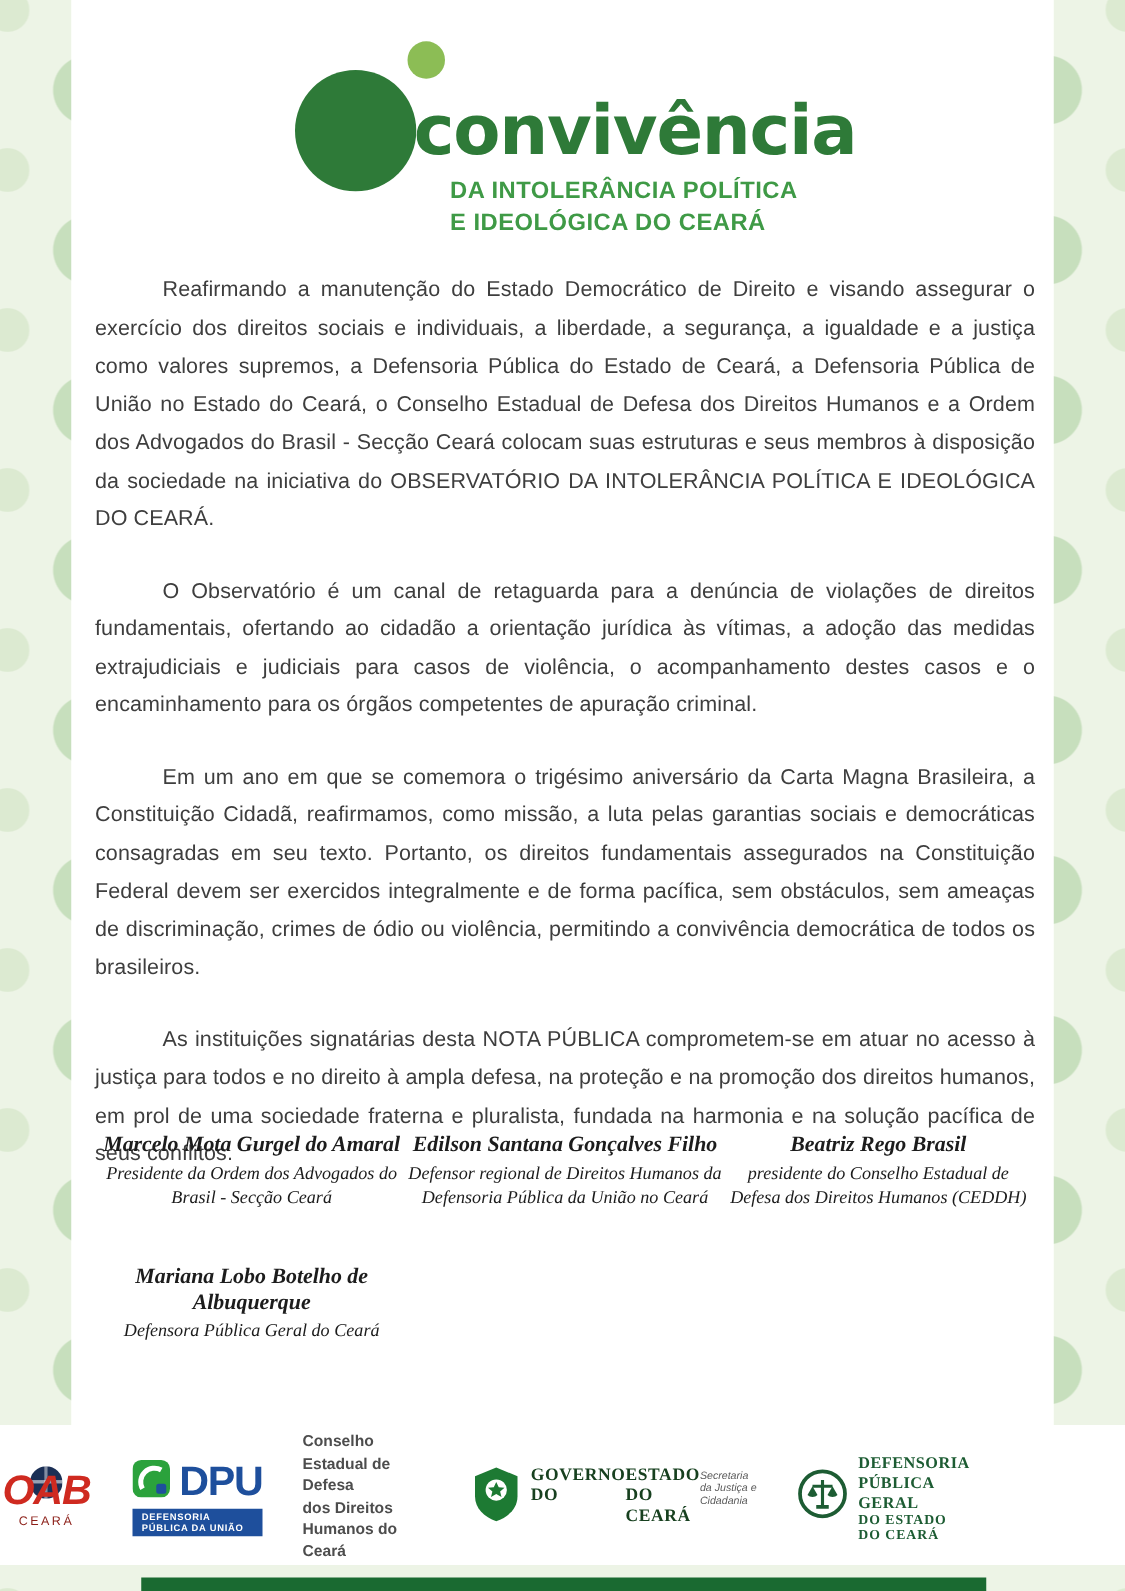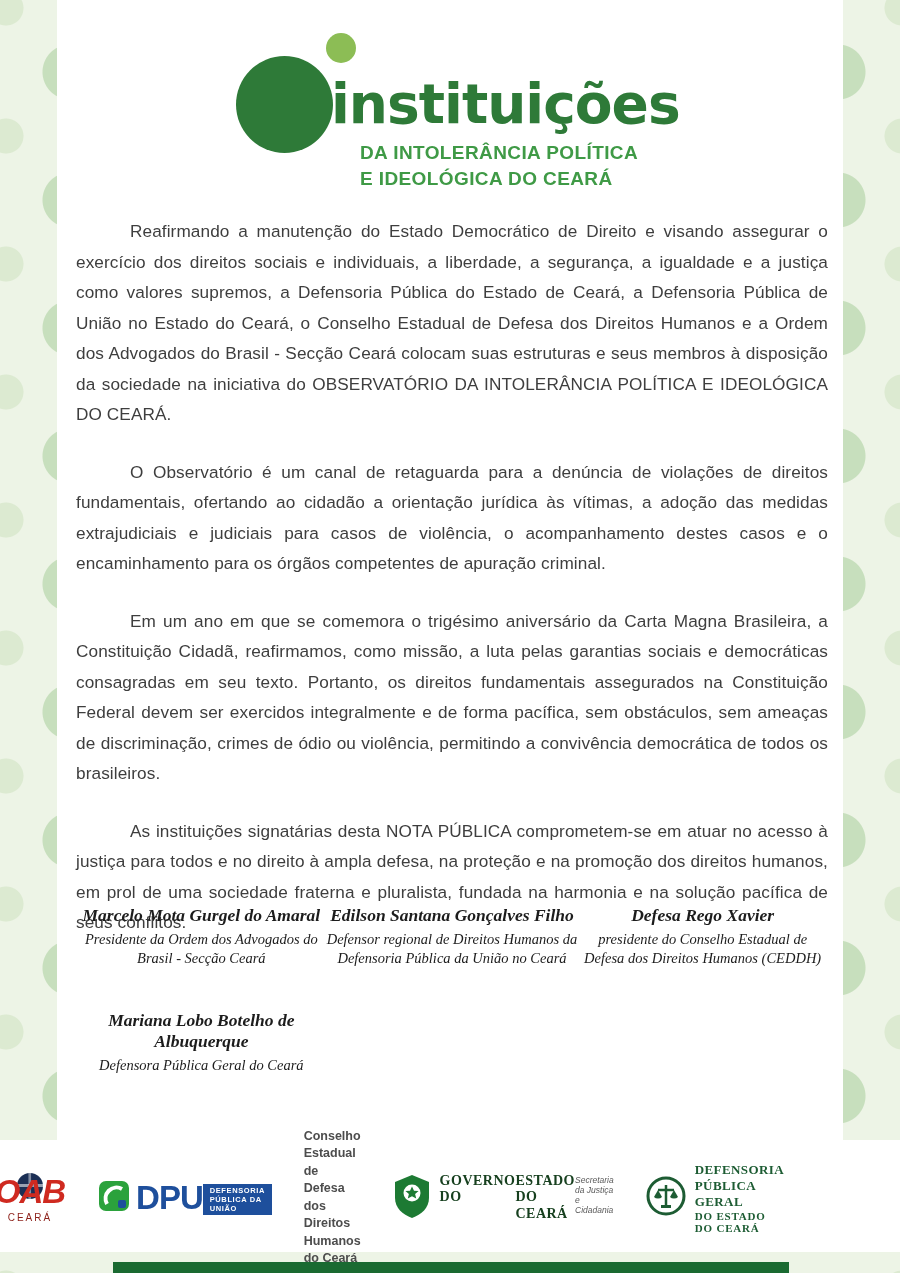--- a/index.html
+++ b/index.html
@@ -56,21 +56,21 @@
   }
   .oab{text-align:center;}
   .oab-mark{position:relative;z-index:0;display:inline-block;padding:0 2px;}
   .oab-globe{position:absolute;z-index:-1;left:50%;top:0;margin-left:-13px;width:26px;height:26px;border-radius:50%;
     background:#1b2f55;
     background-image:linear-gradient(transparent 42%, rgba(255,255,255,.55) 44% 52%, transparent 54%),
                      linear-gradient(90deg, transparent 42%, rgba(255,255,255,.45) 46% 52%, transparent 56%);}
   .oab-letters{font-style:italic;font-weight:bold;font-size:33px;color:#cf2a20;letter-spacing:-1px;}
   .oab-region{font-size:10px;font-weight:normal;letter-spacing:2px;color:#8c1f18;margin-top:1px;}
 
-  .dpu{display:flex;flex-direction:row;align-items:center;}
+  .dpu{display:flex;flex-direction:column;align-items:center;}
   .dpu-row{display:flex;align-items:center;gap:7px;}
   .dpu-word{font-weight:bold;font-size:33px;color:#1e4f9c;letter-spacing:-1px;}
   .dpu-caption{margin-top:3px;background:#1e4f9c;color:#fff;font-size:7.5px;letter-spacing:.6px;padding:2px 7px;font-weight:bold;}
 
   .ceddh{font-size:12.5px;font-weight:bold;color:#4d4d4d;line-height:1.4;}
 
   .governo{display:flex;align-items:center;gap:9px;}
   .gov-text{display:flex;flex-direction:row;}
   .gov-line{font-family:"Liberation Serif", serif;font-weight:bold;font-size:14px;color:#17401f;letter-spacing:.5px;line-height:1.15;}
   .gov-caption{font-size:8.5px;font-style:italic;color:#5a5a5a;margin-top:2px;}
@@ -84,21 +84,21 @@
 <body>
 
 <div class="sheet"></div>
 <div class="footer-strip"></div>
 
 <div class="content">
 
   <div class="logo-area">
     <div class="big-o"></div>
     <div class="logo-dot"></div>
-    <div class="logo-word">instituições</div>
+    <div class="logo-word">convivência</div>
     <div class="logo-sub">
       <div>DA INTOLERÂNCIA POLÍTICA</div>
       <div>E IDEOLÓGICA DO CEARÁ</div>
     </div>
   </div>
 
   <div class="body-text">
     <p>Reafirmando a manutenção do Estado Democrático de Direito e visando assegurar o exercício dos direitos sociais e individuais, a liberdade, a segurança, a igualdade e a justiça como valores supremos, a Defensoria Pública do Estado de Ceará, a Defensoria Pública de União no Estado do Ceará, o Conselho Estadual de Defesa dos Direitos Humanos e a Ordem dos Advogados do Brasil - Secção Ceará colocam suas estruturas e seus membros à disposição da sociedade na iniciativa do OBSERVATÓRIO DA INTOLERÂNCIA POLÍTICA E IDEOLÓGICA DO CEARÁ.</p>
     <p>O Observatório é um canal de retaguarda para a denúncia de violações de direitos fundamentais, ofertando ao cidadão a orientação jurídica às vítimas, a adoção das medidas extrajudiciais e judiciais para casos de violência, o acompanhamento destes casos e o encaminhamento para os órgãos competentes de apuração criminal.</p>
     <p>Em um ano em que se comemora o trigésimo aniversário da Carta Magna Brasileira, a Constituição Cidadã, reafirmamos, como missão, a luta pelas garantias sociais e democráticas consagradas em seu texto. Portanto, os direitos fundamentais assegurados na Constituição Federal devem ser exercidos integralmente e de forma pacífica, sem obstáculos, sem ameaças de discriminação, crimes de ódio ou violência, permitindo a convivência democrática de todos os brasileiros.</p>
@@ -108,21 +108,21 @@
   <div class="signatures">
     <div class="sig">
       <div class="sig-name">Marcelo Mota Gurgel do Amaral</div>
       <div class="sig-role">Presidente da Ordem dos Advogados do Brasil - Secção Ceará</div>
     </div>
     <div class="sig">
       <div class="sig-name">Edilson Santana Gonçalves Filho</div>
       <div class="sig-role">Defensor regional de Direitos Humanos da Defensoria Pública da União no Ceará</div>
     </div>
     <div class="sig">
-      <div class="sig-name">Defesa Rego Xavier</div>
+      <div class="sig-name">Beatriz Rego Brasil</div>
       <div class="sig-role">presidente do Conselho Estadual de Defesa dos Direitos Humanos (CEDDH)</div>
     </div>
     <div class="sig">
       <div class="sig-name">Mariana Lobo Botelho de Albuquerque</div>
       <div class="sig-role">Defensora Pública Geral do Ceará</div>
     </div>
   </div>
 
 </div>
 

